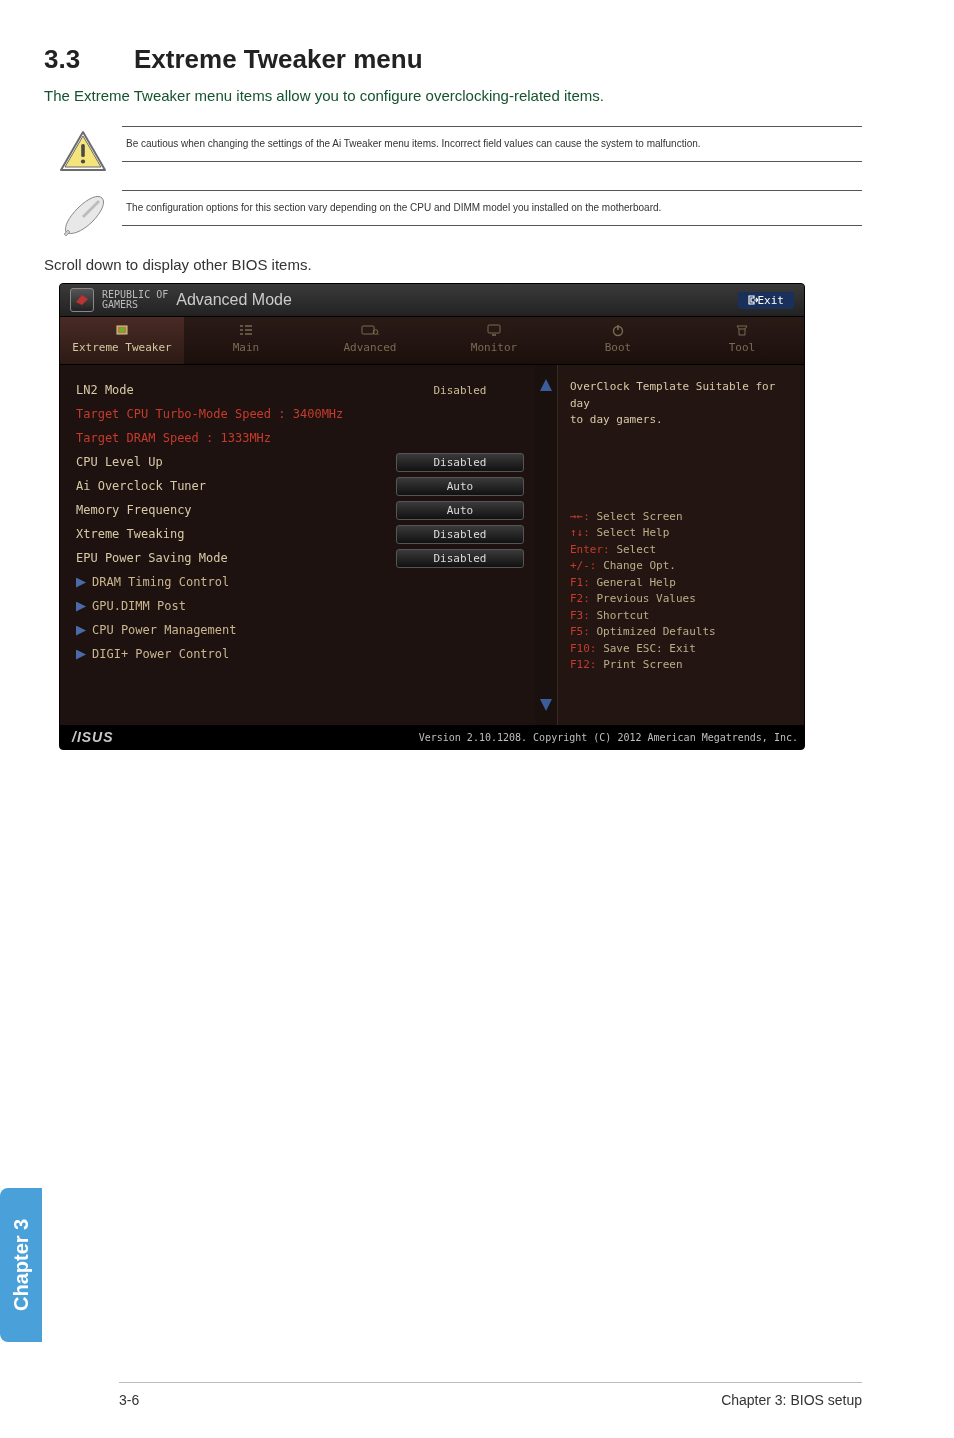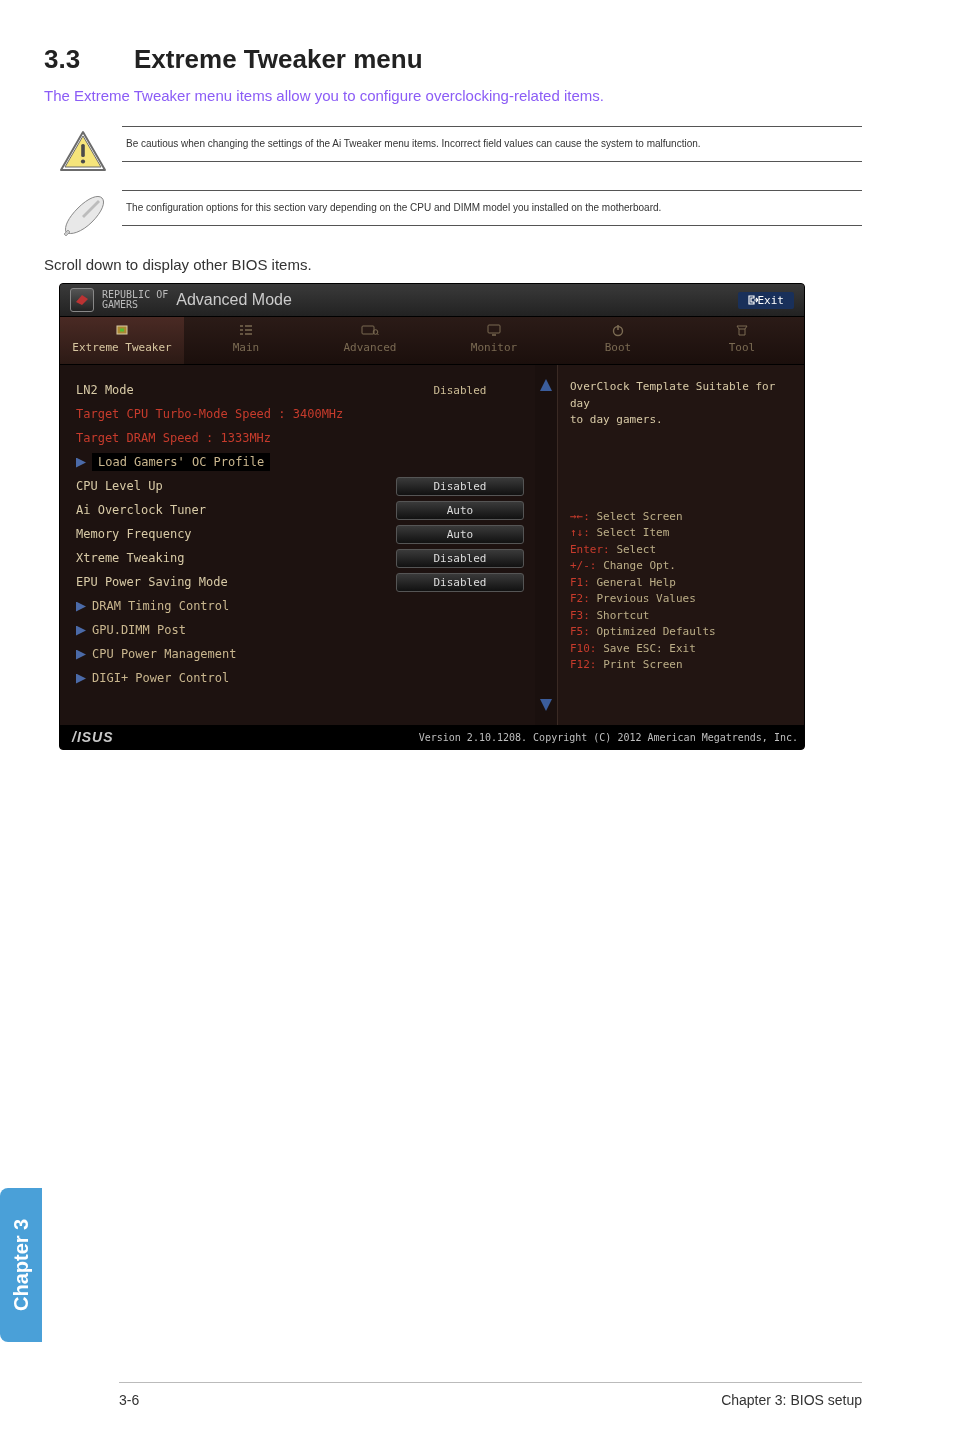--- a/index.html
+++ b/index.html
@@ -19,21 +19,21 @@
   h1.sect {
     font-size: 26px;
     font-weight: bold;
     margin: 0 0 8px 0;
     color: #222;
   }
   h1.sect .num { display:inline-block; width:90px; }
   p.lead {
     margin: 12px 0 22px 0;
     font-size: 15px;
-    color: #8b5cf6;
+    color: #14532d;
   }
   .callout {
     display: flex;
     align-items: flex-start;
     margin-bottom: 18px;
   }
   .callout .icon-col {
     width: 78px;
     flex: 0 0 78px;
     display:flex;
@@ -374,24 +374,20 @@
           <span class="val"><span class="pill-plain">Disabled</span></span>
         </div>
         <div class="row row-red">
           <span class="lbl">Target CPU Turbo-Mode Speed : 3400MHz</span>
           <span class="val"></span>
         </div>
         <div class="row row-red">
           <span class="lbl">Target DRAM Speed : 1333MHz</span>
           <span class="val"></span>
         </div>
-        <div class="row submenu">
-          <span class="lbl"><span class="submenu-black">Load Gamers' OC Profile</span></span>
-          <span class="val"></span>
-        </div>
         <div class="row row-info">
           <span class="lbl">CPU Level Up</span>
           <span class="val"><span class="pill">Disabled</span></span>
         </div>
         <div class="row row-info">
           <span class="lbl">Ai Overclock Tuner</span>
           <span class="val"><span class="pill">Auto</span></span>
         </div>
         <div class="row row-info">
           <span class="lbl">Memory Frequency</span>
@@ -428,21 +424,21 @@
         <div class="scroll-arrow down"></div>
       </div>
 
       <div class="bios-right">
         <div class="desc">
           <span class="gold">OverClock Template Suitable for day</span><br>
           <span class="gold">to day gamers.</span>
         </div>
         <div class="help-list">
           <div><span class="k">→←:</span> <span class="v">Select Screen</span></div>
-          <div><span class="k">↑↓:</span> <span class="v">Select Item</span></div>
+          <div><span class="k">↑↓:</span> <span class="v">Select Help</span></div>
           <div><span class="k">Enter:</span> <span class="v">Select</span></div>
           <div><span class="k">+/-:</span> <span class="v">Change Opt.</span></div>
           <div><span class="k">F1:</span> <span class="v">General Help</span></div>
           <div><span class="k">F2:</span> <span class="v">Previous Values</span></div>
           <div><span class="k">F3:</span> <span class="v">Shortcut</span></div>
           <div><span class="k">F5:</span> <span class="v">Optimized Defaults</span></div>
           <div><span class="k">F10:</span> <span class="v">Save   ESC: Exit</span></div>
           <div><span class="k">F12:</span> <span class="v">Print Screen</span></div>
         </div>
       </div>

